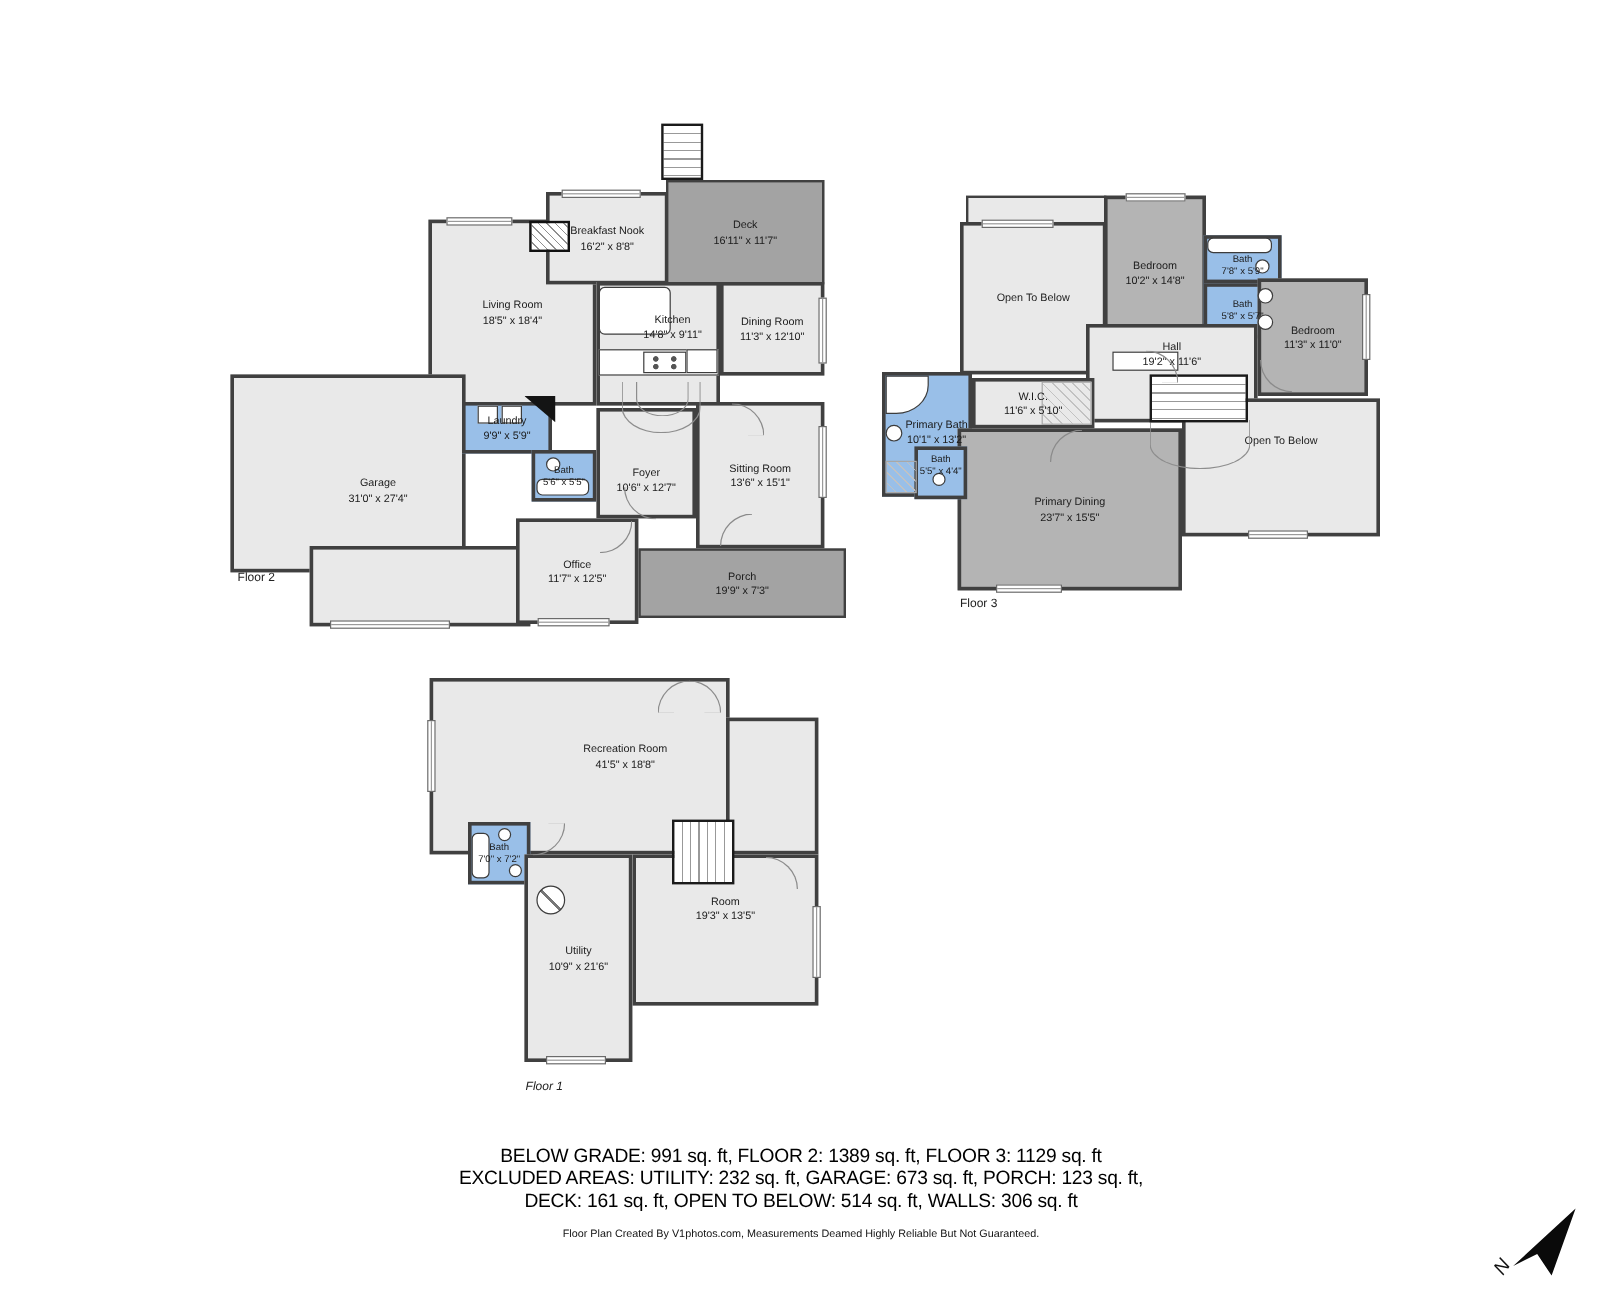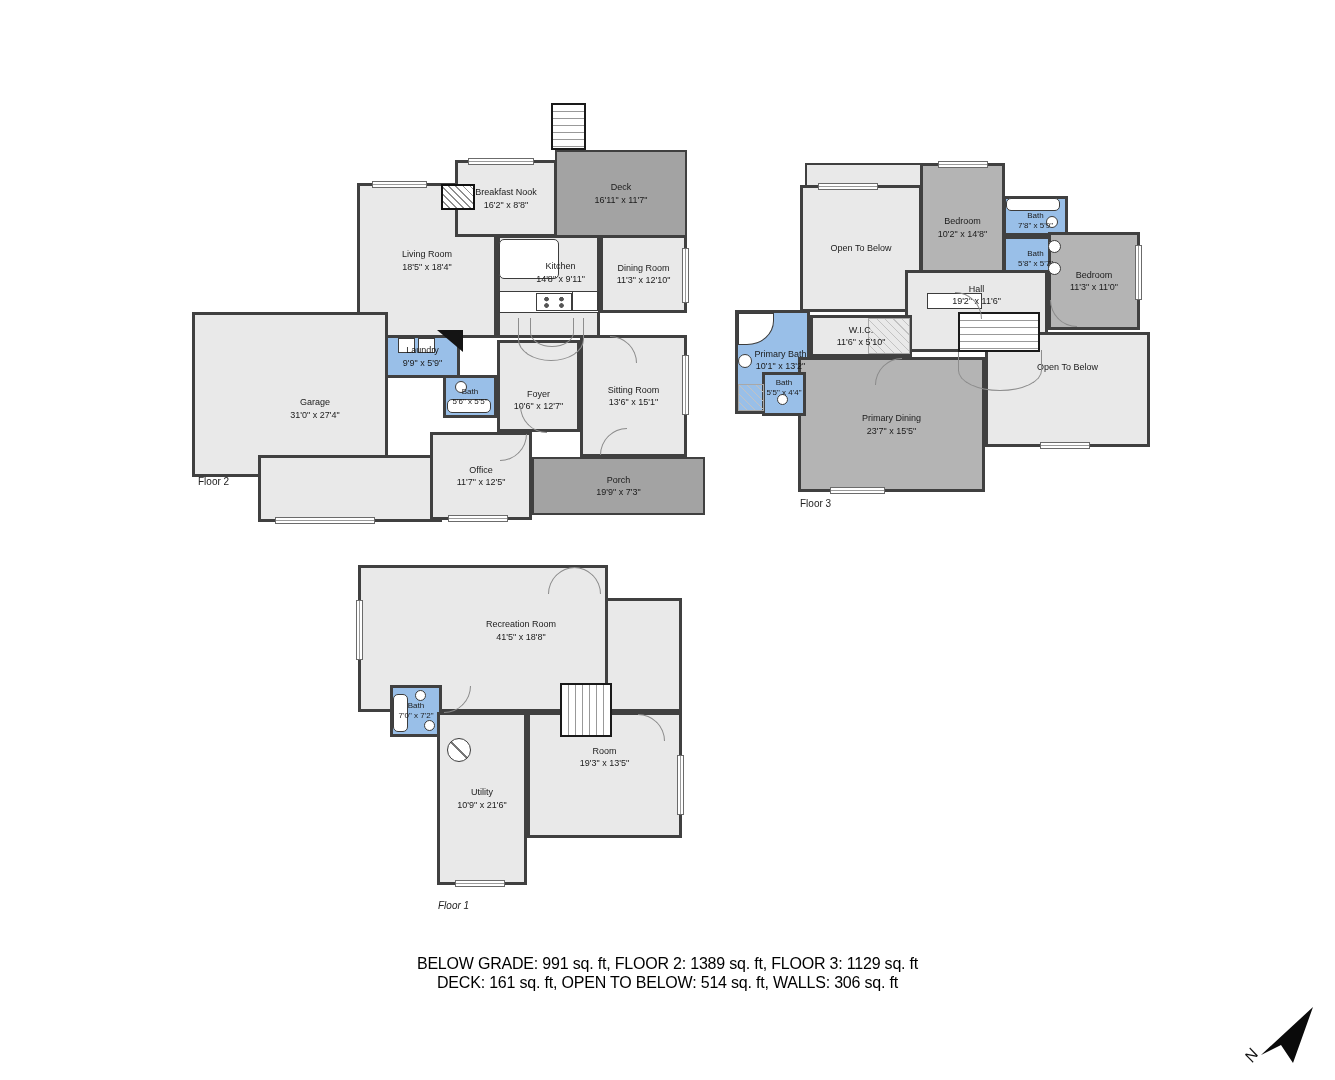--- a/index.html
+++ b/index.html
@@ -299,21 +299,23 @@
     <div class="winv" style="left:677px;top:755px;height:60px;"></div>
     <div class="winh" style="left:455px;top:880px;width:50px;"></div>
     <div class="door" style="left:548px;top:567px;transform:rotate(180deg) scaleX(-1);"></div>
     <div class="door" style="left:574px;top:567px;transform:rotate(180deg);"></div>
     <div class="door" style="left:638px;top:714px;transform:rotate(180deg);"></div>
     <div class="door" style="left:300px;top:686px;left:444px;transform:rotate(-90deg);"></div>
   </div>
 
   <div class="summary">
     <div class="line">BELOW GRADE: 991 sq. ft, FLOOR 2: 1389 sq. ft, FLOOR 3: 1129 sq. ft</div>
+    <div class="line">EXCLUDED AREAS: UTILITY: 232 sq. ft, GARAGE: 673 sq. ft, PORCH: 123 sq. ft,</div>
     <div class="line">DECK: 161 sq. ft, OPEN TO BELOW: 514 sq. ft, WALLS: 306 sq. ft</div>
+    <div class="disclaimer">Floor Plan Created By V1photos.com, Measurements Deamed Highly Reliable But Not Guaranteed.</div>
   </div>
 
   <svg class="compass" width="90" height="62" viewBox="0 0 90 62">
     <polygon points="78,2 26,50 46,40 58,58" fill="#0a0a0a"></polygon>
     <text x="10" y="56" font-size="16" font-style="italic" fill="#111" transform="rotate(-55 16 50)">N</text>
   </svg>
 
 </div>
 
 </body></html>

